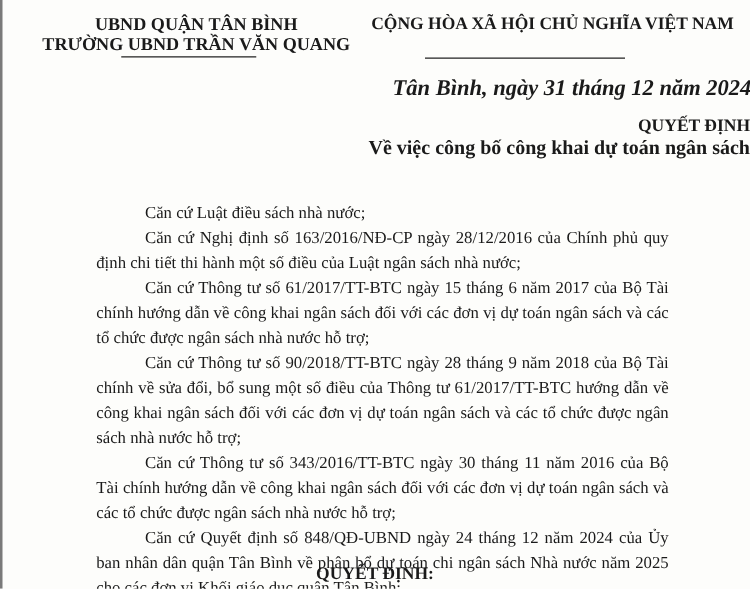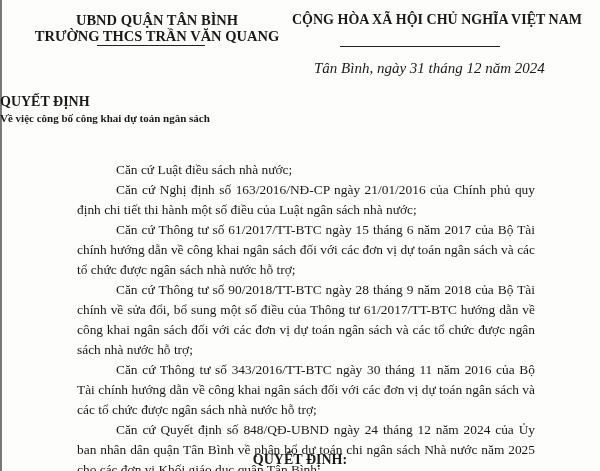--- a/index.html
+++ b/index.html
@@ -22,73 +22,73 @@
     .hdr-left .line2 { white-space: nowrap; }
     .uline-left {
       position: absolute; left: 95px; top: 45px; width: 108px; height: 1px; background: #222;
     }
     .doc-number {
       position: absolute; left: 95px; top: 62px; font-size: 13.5px;
     }
     .doc-number .num { font-family: "DejaVu Sans", sans-serif; font-style: italic; font-size: 12px; }
     .hdr-right {
       position: absolute; left: 290px; top: 12px; width: 300px;
-      font-weight: bold; line-height: 16px;
+      text-align: center; font-weight: bold; line-height: 16px;
     }
     .hdr-right .country { font-size: 14px; white-space: nowrap; }
     .hdr-right .motto { font-size: 13.5px; }
     .uline-right {
       position: absolute; left: 338px; top: 46px; width: 160px; height: 1px; background: #222;
     }
     .place-date {
-      position: absolute; left: 312px; top: 60px; font-style: italic; font-size: 15px; white-space: nowrap;
+      position: absolute; left: 312px; top: 60px; font-style: italic; font-size: 18px; white-space: nowrap; font-weight: bold;
     }
     .title-block {
-      position: absolute; top: 93px; left: 0; width: 600px; text-align: left;
+      position: absolute; top: 93px; left: 0; width: 600px; text-align: right;
       font-weight: bold; line-height: 17px;
     }
     .title-block .title { font-size: 14px; }
-    .title-block .subtitle { font-size: 11px; }
+    .title-block .subtitle { font-size: 16px; }
     .body-text {
       position: absolute; top: 160px; left: 77px; width: 458px;
       font-size: 13.4px; line-height: 20px; text-align: justify;
     }
     .para { text-indent: 39px; margin: 0; }
     .decision {
       position: absolute; top: 452px; left: 0; width: 600px; text-align: center;
       font-weight: bold; font-size: 14px;
     }
   </style>
 </head>
 <body>
 
 <div class="left-border"></div>
 
 <div class="header">
   <div class="hdr-left">
     <div>UBND QUẬN TÂN BÌNH</div>
-    <div class="line2">TRƯỜNG THCS TRẦN VĂN QUANG</div>
+    <div class="line2">TRƯỜNG UBND TRẦN VĂN QUANG</div>
   </div>
   <div class="uline-left"></div>
 
   <div class="hdr-right">
     <div class="country">CỘNG HÒA XÃ HỘI CHỦ NGHĨA VIỆT NAM</div>
   </div>
   <div class="uline-right"></div>
   <div class="place-date">Tân Bình, ngày 31  tháng 12  năm 2024</div>
 </div>
 
 <div class="title-block">
   <div class="title">QUYẾT ĐỊNH</div>
   <div class="subtitle">Về việc công bố công khai dự toán ngân sách</div>
 </div>
 
 <div class="body-text">
   <p class="para">Căn cứ Luật điều sách nhà nước;</p>
-  <p class="para">Căn cứ Nghị định số 163/2016/NĐ-CP  ngày 21/01/2016 của Chính phủ quy định chi tiết thi hành một số điều của Luật ngân sách nhà nước;</p>
+  <p class="para">Căn cứ Nghị định số 163/2016/NĐ-CP  ngày 28/12/2016 của Chính phủ quy định chi tiết thi hành một số điều của Luật ngân sách nhà nước;</p>
   <p class="para">Căn cứ Thông tư số 61/2017/TT-BTC ngày 15 tháng 6 năm 2017 của Bộ Tài chính hướng dẫn về công khai ngân sách đối với các đơn vị dự toán ngân sách và các tổ chức được ngân sách nhà nước hỗ trợ;</p>
   <p class="para">Căn cứ Thông tư số 90/2018/TT-BTC ngày 28 tháng 9 năm 2018 của Bộ Tài chính  về sửa đổi, bổ sung một số điều của Thông tư 61/2017/TT-BTC hướng dẫn về công khai ngân sách đối với các đơn vị dự toán ngân sách và các tổ chức được ngân sách nhà nước hỗ trợ;</p>
   <p class="para">Căn cứ Thông tư số 343/2016/TT-BTC ngày 30 tháng 11 năm 2016 của Bộ Tài chính hướng dẫn về công khai ngân sách đối với các đơn vị dự toán ngân sách và các tổ chức được ngân sách nhà nước hỗ trợ;</p>
   <p class="para">Căn cứ Quyết định số 848/QĐ-UBND ngày 24 tháng 12 năm 2024 của Ủy ban nhân dân quận Tân Bình về phân bổ dự toán chi ngân sách Nhà nước năm 2025 cho các đơn vị Khối giáo dục quận Tân Bình;</p>
 
 </div>
 
 <div class="decision">QUYẾT ĐỊNH:</div>
 
 </body></html>

